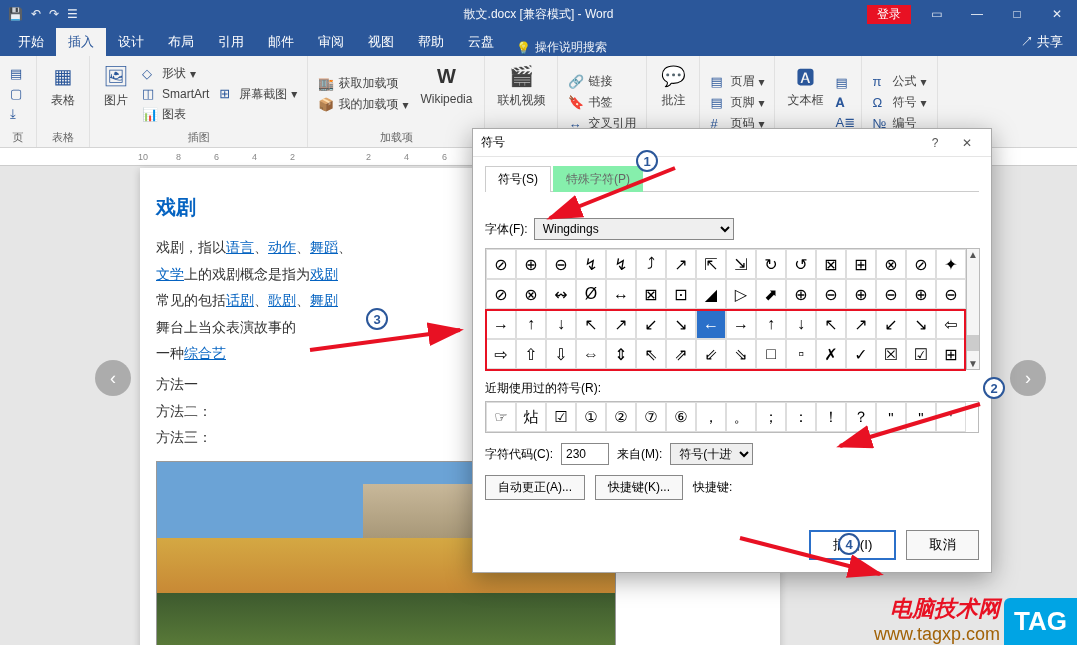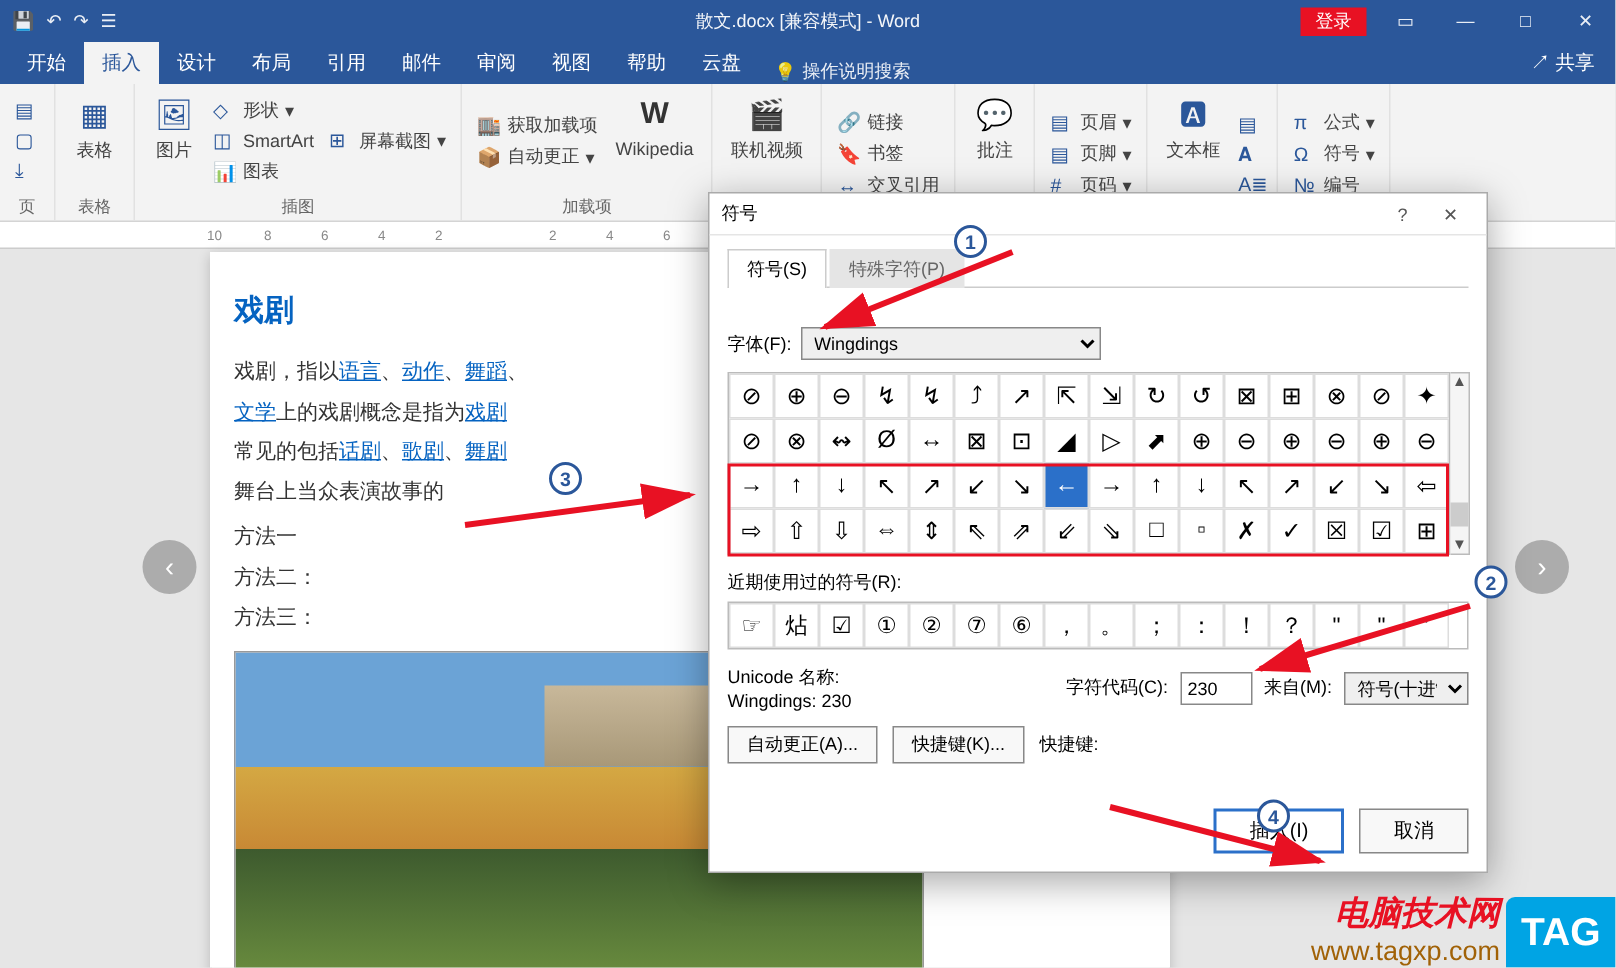--- a/index.html
+++ b/index.html
@@ -47,21 +47,21 @@
 .red-arrow { position: absolute; z-index: 45; }
 
 
 .dialog { position: absolute; left: 472px; top: 128px; width: 520px; background: #fff; border: 1px solid #aaa; box-shadow: 0 6px 24px rgba(0,0,0,.35); font-size: 12px; z-index: 40; }
 .dialog .dlg-titlebar { height: 28px; display: flex; align-items: center; padding: 0 8px; border-bottom: 1px solid #e5e5e5; }
 .dialog .dlg-titlebar .t { flex: 1; }
 .dialog .dlg-titlebar .tbtn { width: 32px; text-align: center; color: #555; }
 .dialog .dlg-body { padding: 8px 12px 12px; }
 .dialog .tabs { display: flex; border-bottom: 1px solid #ccc; margin-bottom: 26px; }
 .dialog .tabs .dtab { padding: 4px 12px; border: 1px solid #ccc; border-bottom: none; background: #fff; position: relative; top: 1px; margin-right: 2px; }
-.dialog .tabs .dtab.inactive { background: #e5e5e5; color: #666; border-color: transparent transparent #ccc transparent; }
+.dialog .tabs .dtab.inactive { background: #86efac; color: #666; border-color: transparent transparent #ccc transparent; }
 .dialog .row { display: flex; align-items: center; gap: 6px; margin-bottom: 8px; }
 .dialog select, .dialog input[type=text] { border: 1px solid #888; height: 22px; padding: 0 4px; font-size: 12px; }
 .dialog .font-select { width: 200px; }
 .dialog .grid-wrap { display: flex; }
 .dialog .sym-grid { display: grid; grid-template-columns: repeat(16, 30px); grid-auto-rows: 30px; border: 1px solid #bbb; }
 .dialog .sym-grid .cell { border: 1px solid #ddd; display: flex; align-items: center; justify-content: center; font-size: 16px; font-family: sans-serif; }
 .dialog .sym-grid .cell.sel { background: #2b70c9; color: #fff; }
 .dialog .highlight-box { position: absolute; border: 2px solid #e81123; pointer-events: none; }
 .dialog .scroll-col { width: 18px; border: 1px solid #bbb; border-left: none; display: flex; flex-direction: column; justify-content: space-between; align-items: center; font-size: 10px; color: #555; background: #f5f5f5; }
 .dialog .recent-label { margin: 10px 0 4px; }
@@ -173,21 +173,21 @@
     <div class="group-label">插图</div>
   </div>
 
   <div class="group">
     <div class="group-body">
       <div class="stack">
         <div class="small-item">
             <span class="ic">🏬</span>
             <span>获取加载项</span>
           </div>
-        <div class="small-item"><span class="ic">📦</span><span>自动更正</span> ▾</div>
+        <div class="small-item"><span class="ic">📦</span><span>我的加载项</span> ▾</div>
       </div>
       <div class="big-btn">
         <span class="ic" style="font-weight:bold;color:#333">W</span>
         <span>Wikipedia</span>
       </div>
     </div>
     <div class="group-label">加载项</div>
   </div>
 
   <div class="group">
@@ -285,20 +285,21 @@
       <span>8</span>
       <span>10</span>
       <span>12</span>
   </div>
   <div class="page">
     <h2>戏剧</h2>
     <div><span>戏剧，指以</span><a>语言</a>、<a>动作</a>、<a>舞蹈</a>、</div>
     <div><a>文学</a><span>上的戏剧概念是指为</span><a>戏剧</a></div>
     <div><span>常见的包括</span><a>话剧</a>、<a>歌剧</a>、<a>舞剧</a></div>
     <div>舞台上当众表演故事的</div>
+    <div><span>一种</span><a>综合艺</a></div>
     <div class="method-list">
       <div>方法一</div>
       <div>方法二：</div>
       <div>方法三：</div>
     </div>
     <div class="photo">
       
     </div>
   </div>
 </div>
@@ -413,24 +414,20 @@
         <div class="cell">；</div>
         <div class="cell">：</div>
         <div class="cell">！</div>
         <div class="cell">？</div>
         <div class="cell">"</div>
         <div class="cell">"</div>
         <div class="cell">'</div>
       </div>
 
     <div class="uni-row">
-      <div class="col-left">
-        <div>Unicode 名称:</div>
-        <div>Wingdings: 230</div>
-      </div>
       <span>字符代码(C):</span>
       <input type="text" class="code" value="230" style="">
       <span>来自(M):</span>
       <select class="from"><option>符号(十进制)</option></select>
     </div>
 
     <div class="btn-row">
       <button class="dbtn">自动更正(A)...</button>
       <button class="dbtn">快捷键(K)...</button>
       <span>快捷键:</span>

